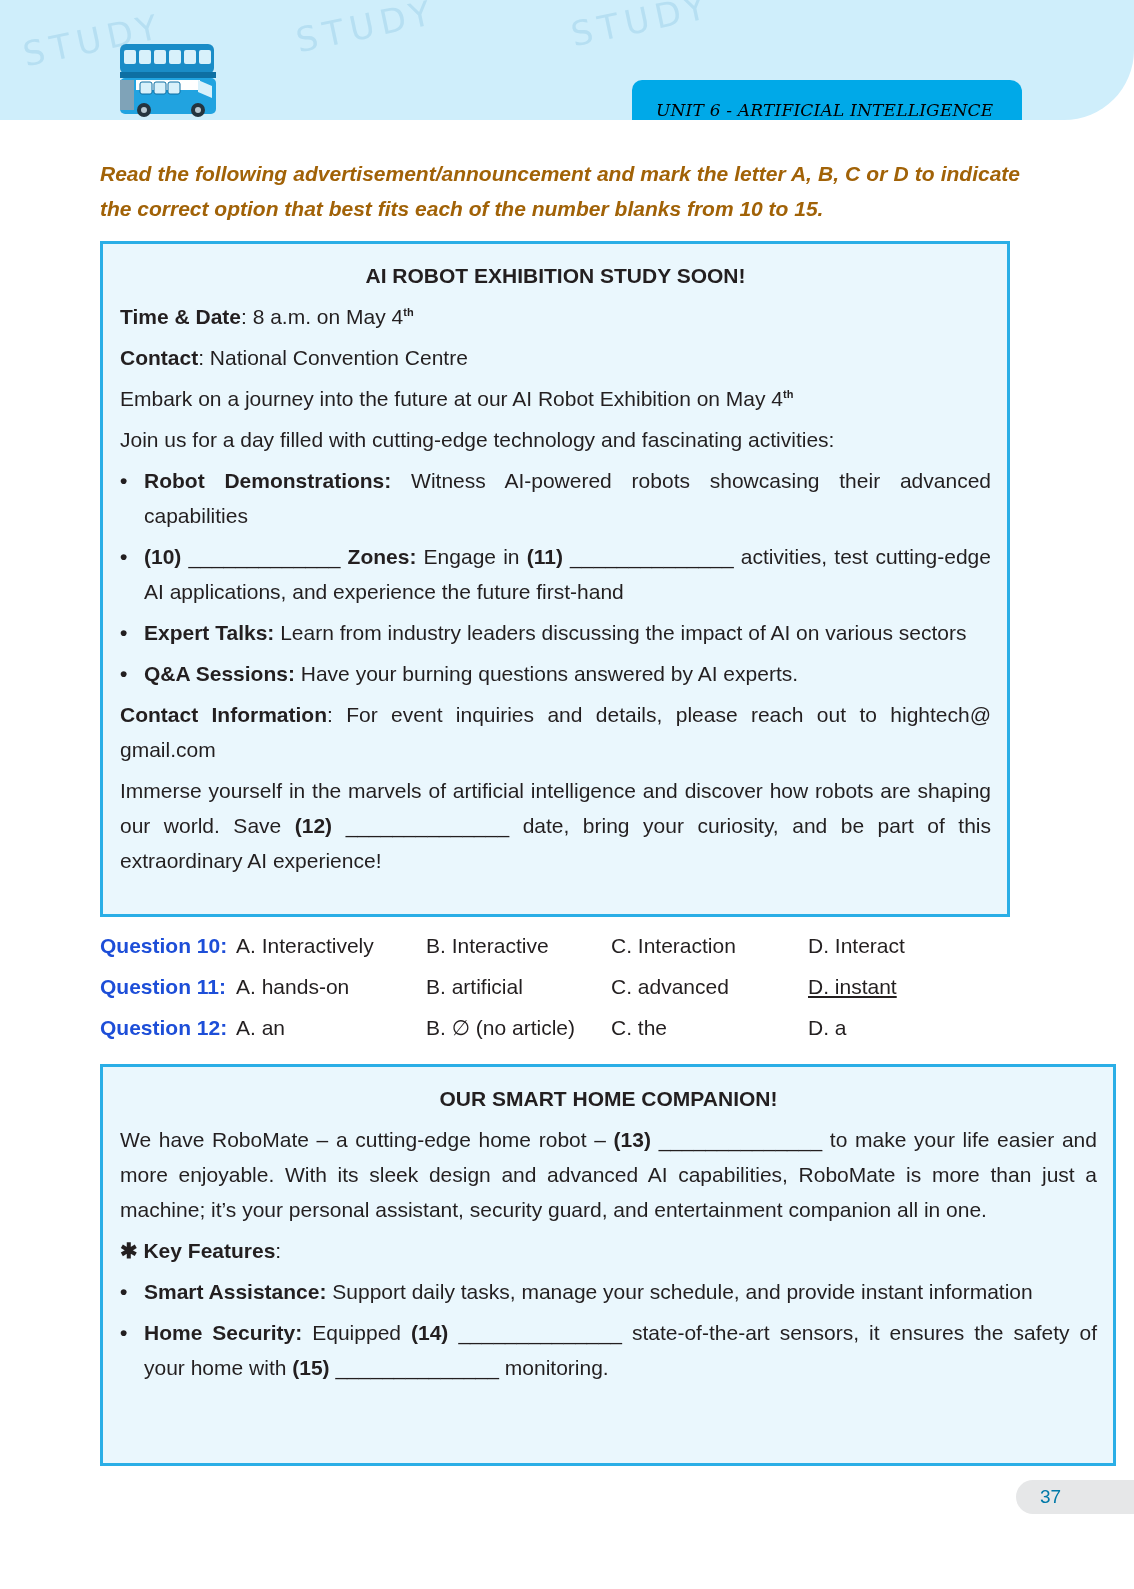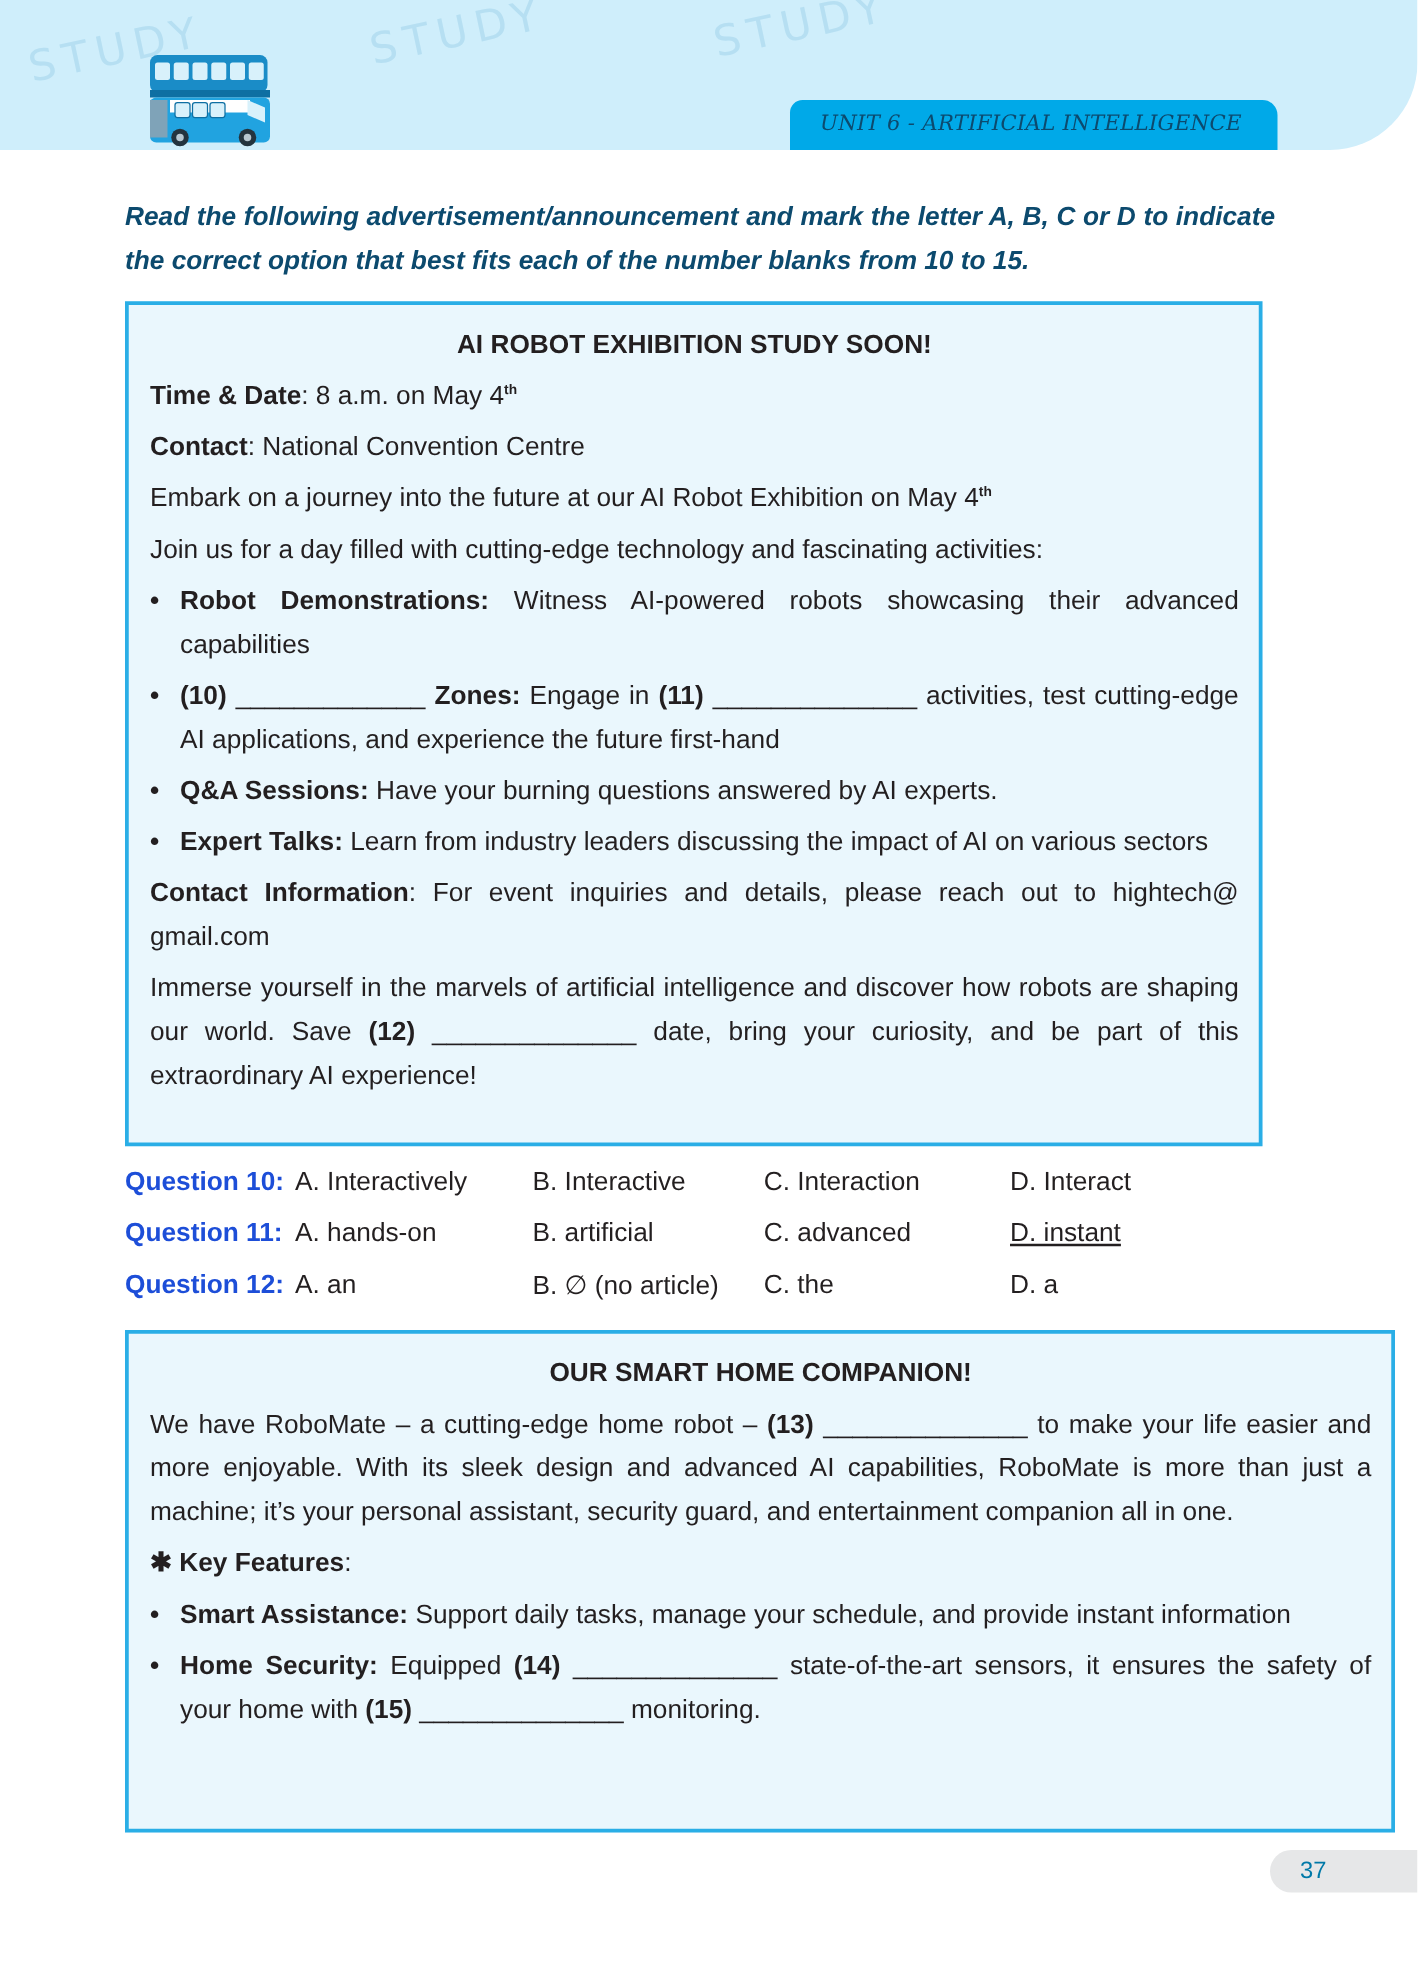--- a/index.html
+++ b/index.html
@@ -1,22 +1,22 @@
 <!DOCTYPE html>
 <html><head>
 <meta charset="utf-8">
 <style>
   html,body{margin:0;padding:0;}
   body{width:1134px;height:1589px;background:#fff;position:relative;overflow:hidden;font-family:"Liberation Sans",sans-serif;color:#231f20;}
   .header{position:absolute;left:0;top:0;width:1134px;height:120px;background:#cfeefb;border-bottom-right-radius:70px;overflow:hidden;}
   .deco{position:absolute;color:#b6dff2;font-family:"DejaVu Sans",sans-serif;font-size:34px;letter-spacing:6px;}
   .bus{position:absolute;left:118px;top:42px;}
   .unit-tab{position:absolute;left:632px;top:80px;width:390px;height:40px;background:#00a9e8;border-top-left-radius:10px;border-top-right-radius:12px;}
-  .unit-tab span{position:absolute;left:24px;top:9px;font-family:"DejaVu Serif",serif;font-style:italic;font-size:17px;color:#0c4a6e;letter-spacing:0.2px;text-align:center;}
-  .instr{position:absolute;left:100px;top:156px;width:920px;font-weight:bold;font-style:italic;color:#0c4a6e;font-size:21px;line-height:35px;text-align:justify;}
+  .unit-tab span{position:absolute;left:24px;top:20px;font-family:"DejaVu Serif",serif;font-style:italic;font-size:17px;color:#000000;letter-spacing:0.2px;text-align:center;}
+  .instr{position:absolute;left:100px;top:156px;width:920px;font-weight:bold;font-style:italic;color:#a16207;font-size:21px;line-height:35px;text-align:justify;}
   .box{position:absolute;left:100px;border:3px solid #2aaee6;background:#eaf7fd;box-sizing:border-box;padding:14px 16px 0 17px;font-size:21px;line-height:35px;}
   .box1{top:241px;width:910px;height:676px;}
   .box2{top:1064px;width:1016px;height:402px;}
   .box .title{text-align:center;font-weight:bold;margin:0 0 6px 0;}
   .box p{margin:0 0 6px 0;text-align:justify;}
   .box ul{margin:0;padding:0;list-style:none;}
   .box li{position:relative;padding-left:24px;margin-bottom:6px;text-align:justify;}
   .box li:before{content:"•";position:absolute;left:0;top:0;font-weight:bold;}
   sup{font-size:11px;line-height:0;font-weight:bold;}
   .qrow{position:absolute;left:100px;font-size:21px;height:30px;}
@@ -62,22 +62,22 @@
 
 <div class="box box1">
   <div class="title">AI ROBOT EXHIBITION STUDY SOON!</div>
   <p><b>Time &amp; Date</b><span>: 8 a.m. on May 4</span><sup>th</sup></p>
   <p><b>Contact</b><span>: National Convention Centre</span></p>
   <p><span>Embark on a journey into the future at our AI Robot Exhibition on May 4</span><sup>th</sup></p>
   <p>Join us for a day filled with cutting-edge technology and fascinating activities:</p>
   <ul>
     <li><b>Robot Demonstrations:</b><span> Witness AI-powered robots showcasing their advanced capabilities</span></li>
     <li><b>(10)</b> <span>_____________</span><b> Zones:</b><span> Engage in </span><b>(11)</b> <span>______________</span><span> activities, test cutting-edge AI applications, and experience the future first-hand</span></li>
+    <li><b>Expert Talks:</b><span> Learn from industry leaders discussing the impact of AI on various sectors</span></li>
     <li><b>Q&amp;A Sessions:</b><span> Have your burning questions answered by AI experts.</span></li>
-    <li><b>Expert Talks:</b><span> Learn from industry leaders discussing the impact of AI on various sectors</span></li>
   </ul>
   <p><b>Contact Information</b><span>: For event inquiries and details, please reach out to hightech@ gmail.com</span></p>
   <p><span>Immerse yourself in the marvels of artificial intelligence and discover how robots are shaping our world. Save </span><b>(12)</b> <span>______________</span><span> date, bring your curiosity, and be part of this extraordinary AI experience!</span></p>
 </div>
 
 <div class="qrow" style="top:934px;">
   <span class="qn">Question 10:</span>
   <span class="opt" style="left:136px;">A. Interactively</span>
   <span class="opt" style="left:326px;">B. Interactive</span>
   <span class="opt" style="left:511px;">C. Interaction</span>

